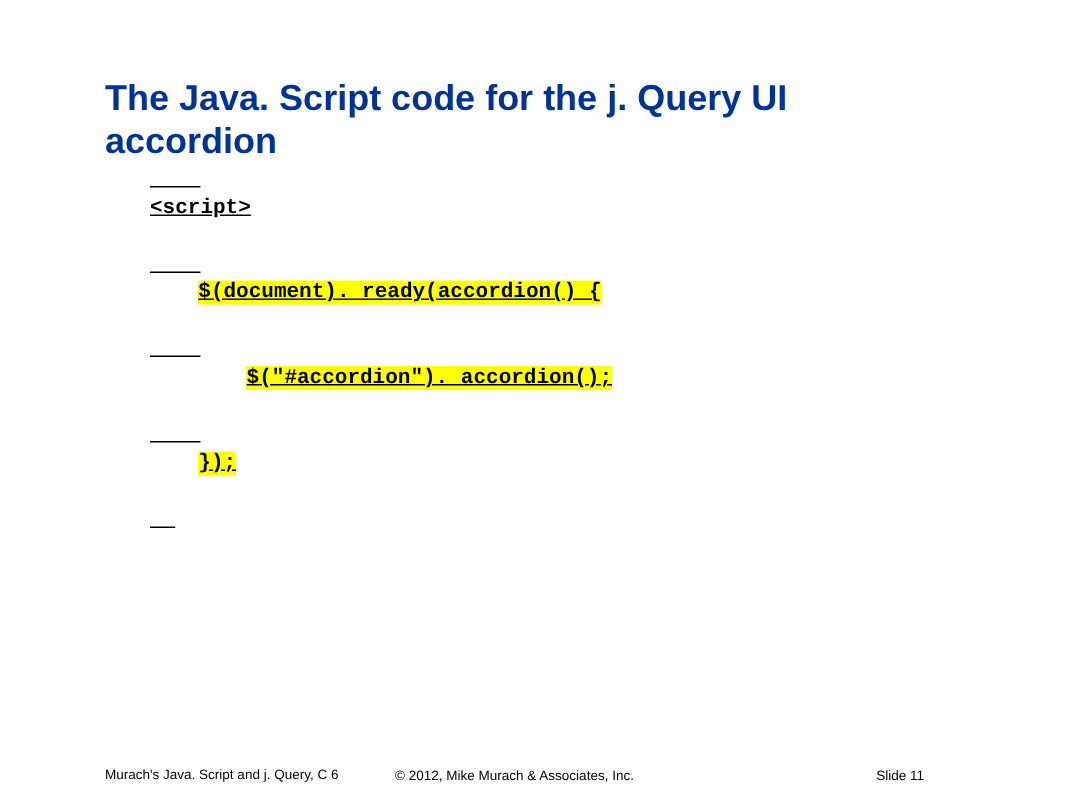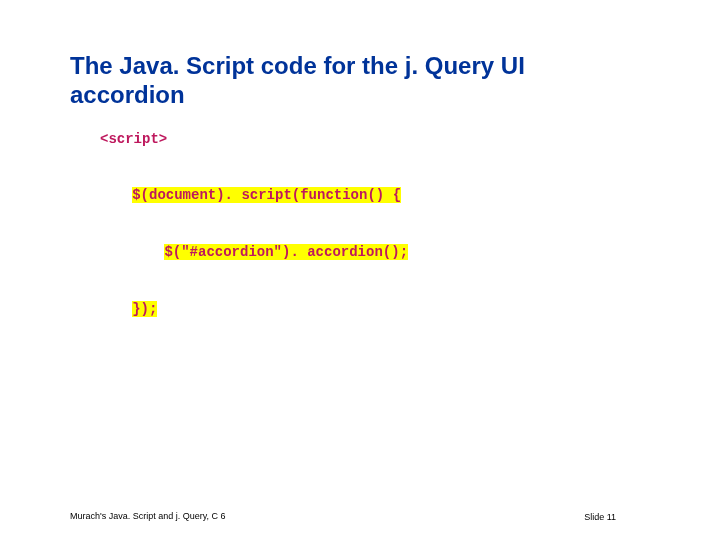--- a/index.html
+++ b/index.html
@@ -29,22 +29,23 @@
     line-height: 1.2;
   }
   .code-block {
     position: absolute;
     top: 92px;
     left: 100px;
     font-family: "Courier New", Courier, monospace;
     font-size: 14px;
     font-weight: bold;
     line-height: 1.35;
-    color: #be185d;
+    color: #000000;
     white-space: pre;
+    text-decoration: underline;
   }
   .code-line {
     display: block;
   }
   .hl {
     background: #ffff00;
   }
   .pad1 { padding-left: 2.3em; }
   .pad2 { padding-left: 4.6em; }
   .footer {
@@ -75,23 +76,24 @@
 </style>
 </head>
 <body>
 
 <div class="slide">
 
   <div class="title">The Java. Script code for the j. Query UI accordion</div>
 
   <div class="code-block">
     <span class="code-line">&lt;script&gt;</span>
-    <span class="code-line pad1"><span class="hl">$(document). script(function() {</span></span>
+    <span class="code-line pad1"><span class="hl">$(document). ready(accordion() {</span></span>
     <span class="code-line pad2"><span class="hl">$("#accordion"). accordion();</span></span>
     <span class="code-line pad1"><span class="hl">});</span></span>
   </div>
 
   <div class="footer">
     <div class="footer-left">Murach's Java. Script and j. Query, C 6</div>
+    <div class="footer-center">© 2012, Mike Murach &amp; Associates, Inc.</div>
     <div class="footer-right">Slide 11</div>
   </div>
 
 </div>
 
 </body></html>

